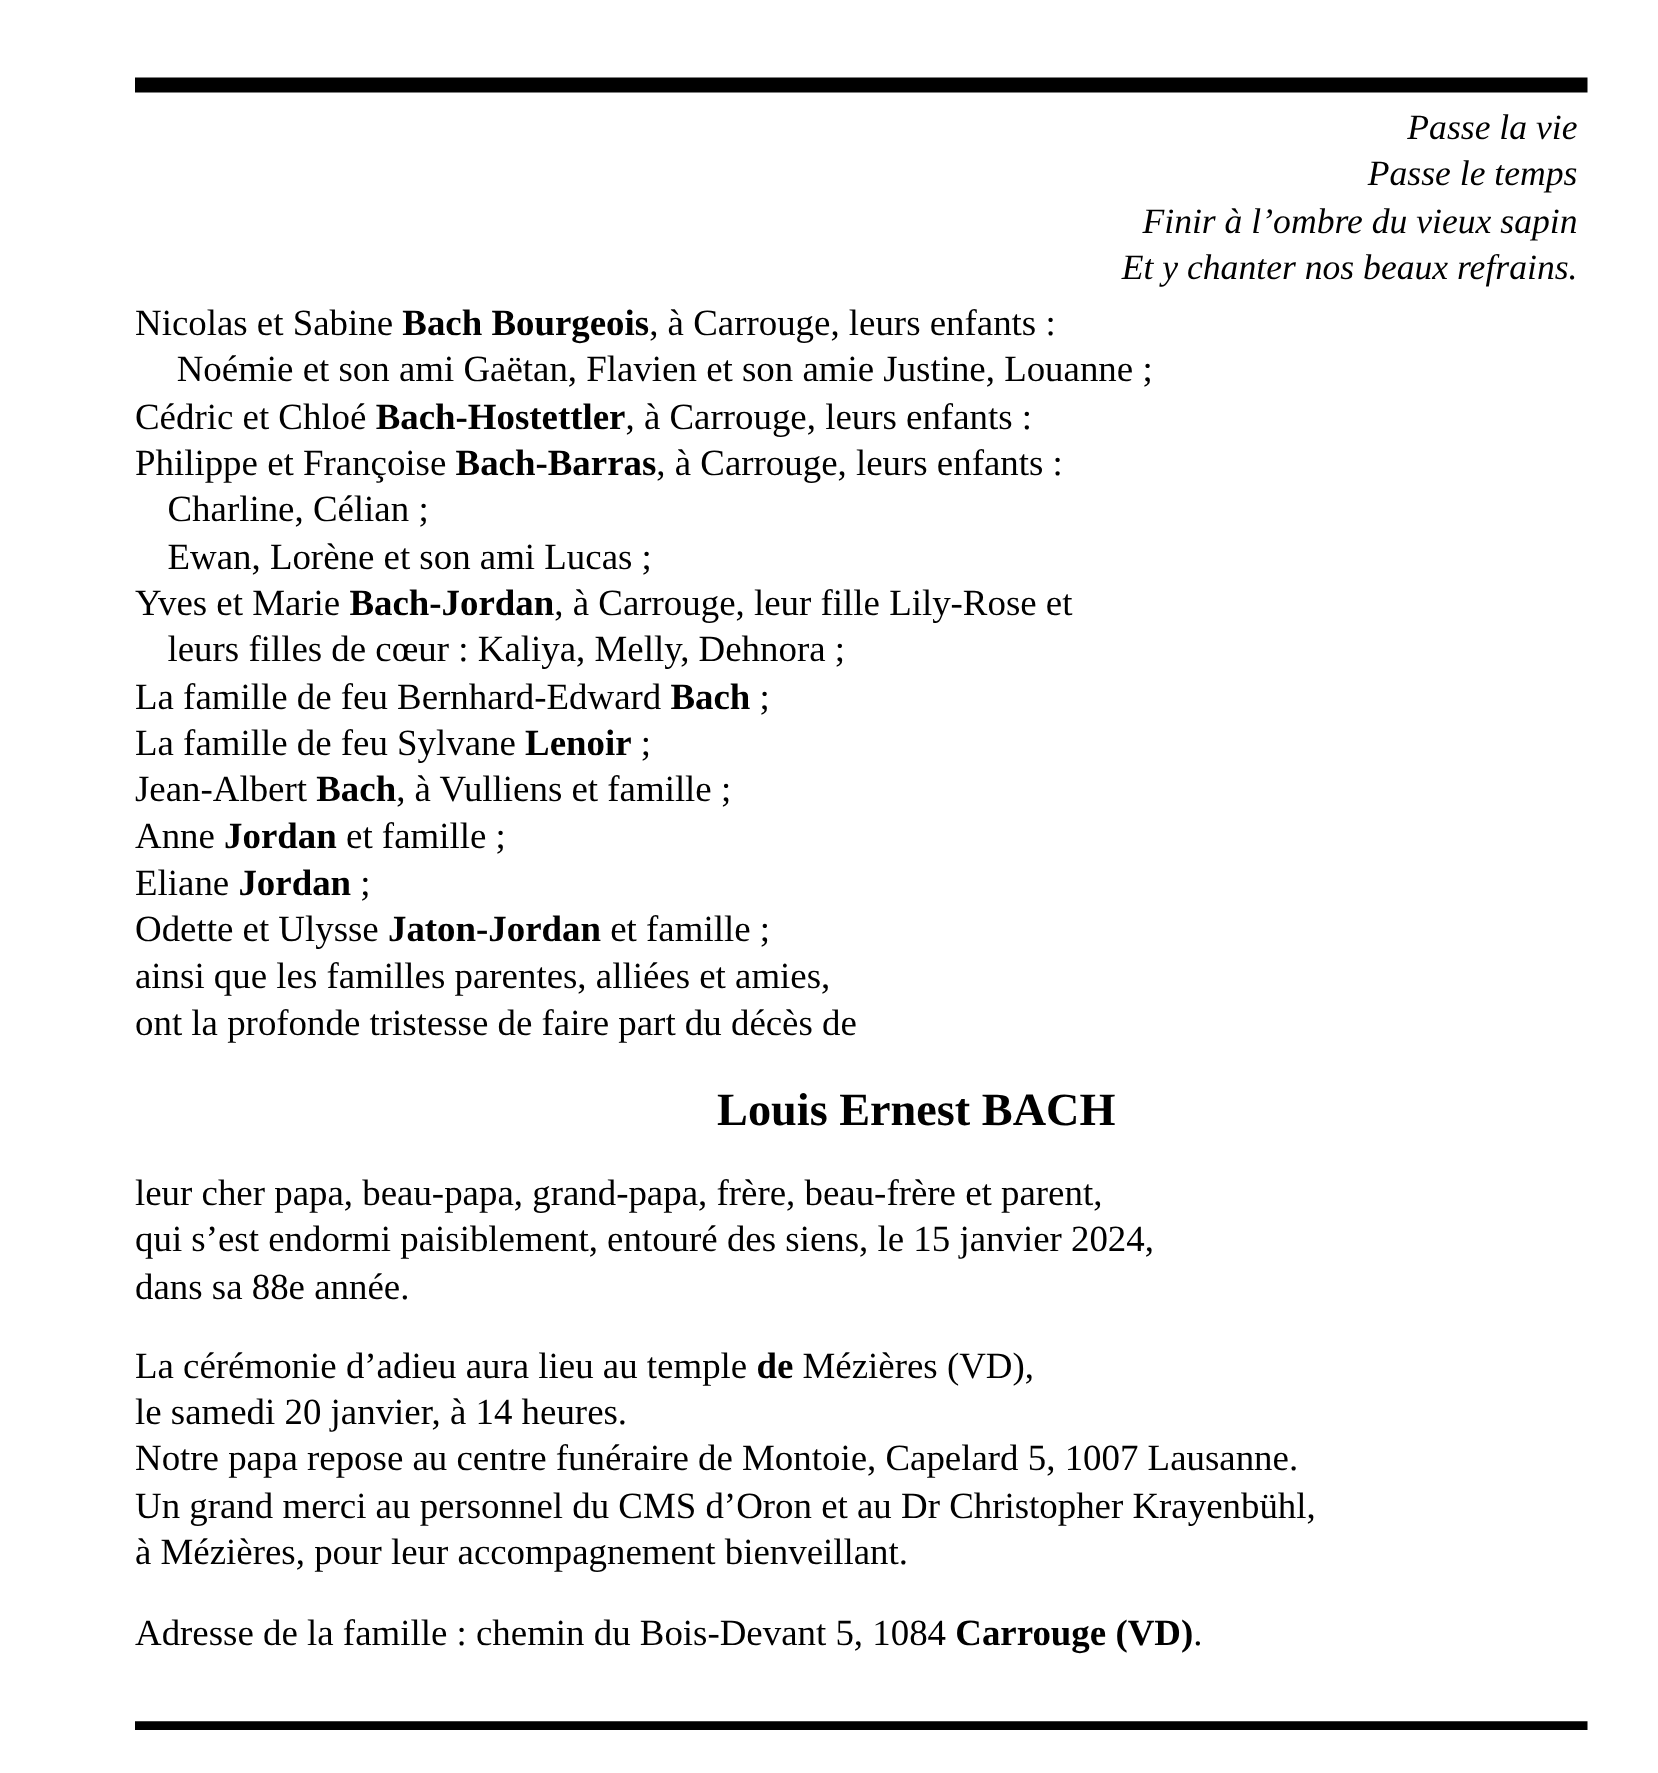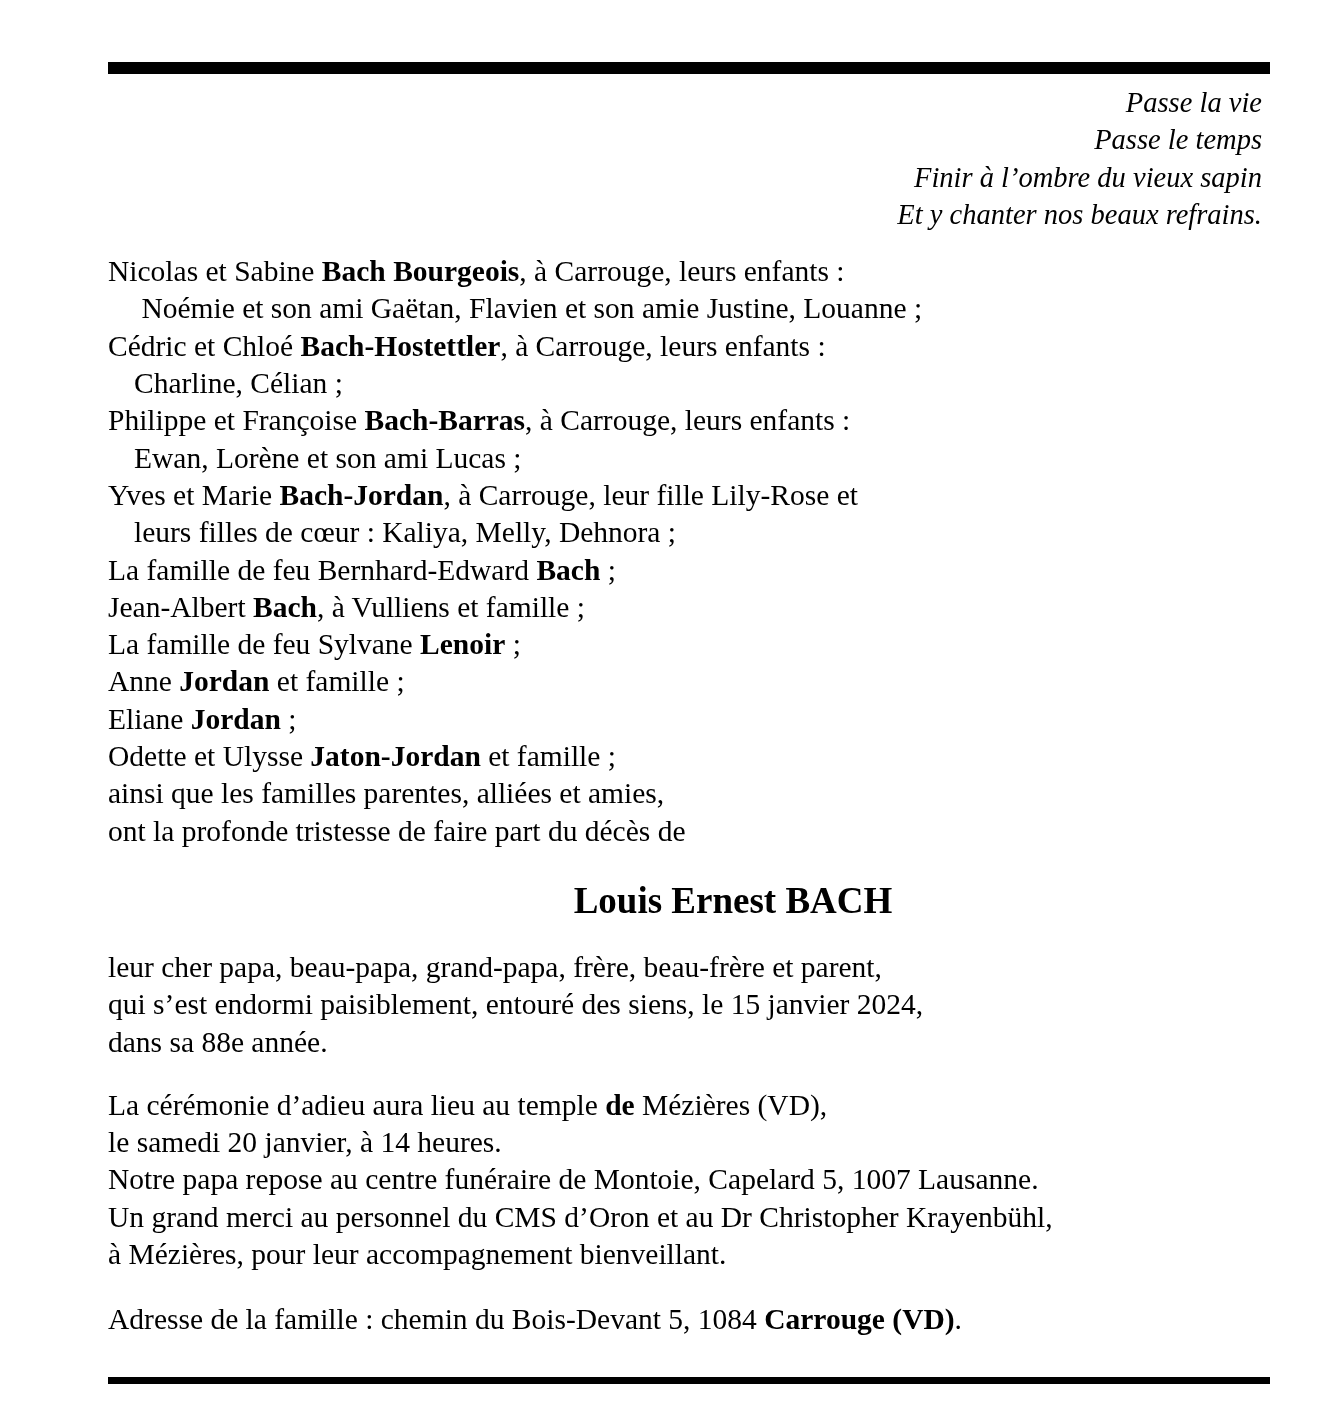--- a/index.html
+++ b/index.html
@@ -38,21 +38,21 @@
     left: 108px;
     top: 84px;
     width: 1154px;
   }
   .epigraph {
     text-align: right;
     font-style: italic;
     font-size: 28.5px;
   }
   .family-list {
-    margin-top: 20px;
+    margin-top: 8px;
   }
   .line {
     white-space: pre;
   }
   .line.indent {
     padding-left: 26px;
   }
   .bold {
     font-weight: bold;
   }
@@ -86,28 +86,28 @@
         <div class="line"><span>Passe la vie</span></div>
         <div class="line"><span>Passe le temps</span></div>
         <div class="line"><span>Finir à l’ombre du vieux sapin</span></div>
         <div class="line"><span>Et y chanter nos beaux refrains.</span></div>
       </div>
 
     <div class="family-list">
         <div class="line"><span>Nicolas et Sabine </span><span class="bold">Bach Bourgeois</span><span>, à Carrouge, leurs enfants :</span></div>
         <div class="line indent"><span> Noémie et son ami Gaëtan, Flavien et son amie Justine, Louanne ;</span></div>
         <div class="line"><span>Cédric et Chloé </span><span class="bold">Bach-Hostettler</span><span>, à Carrouge, leurs enfants :</span></div>
+        <div class="line"><span>Philippe et Françoise </span><span class="bold">Bach-Barras</span><span>, à Carrouge, leurs enfants :</span></div>
         <div class="line indent"><span>Charline, Célian ;</span></div>
-        <div class="line"><span>Philippe et Françoise </span><span class="bold">Bach-Barras</span><span>, à Carrouge, leurs enfants :</span></div>
         <div class="line indent"><span>Ewan, Lorène et son ami Lucas ;</span></div>
         <div class="line"><span>Yves et Marie </span><span class="bold">Bach-Jordan</span><span>, à Carrouge, leur fille Lily-Rose et</span></div>
         <div class="line indent"><span>leurs filles de cœur : Kaliya, Melly, Dehnora ;</span></div>
         <div class="line"><span>La famille de feu Bernhard-Edward </span><span class="bold">Bach</span><span> ;</span></div>
+        <div class="line"><span>La famille de feu Sylvane </span><span class="bold">Lenoir</span><span> ;</span></div>
         <div class="line"><span>Jean-Albert </span><span class="bold">Bach</span><span>, à Vulliens et famille ;</span></div>
-        <div class="line"><span>La famille de feu Sylvane </span><span class="bold">Lenoir</span><span> ;</span></div>
         <div class="line"><span>Anne </span><span class="bold">Jordan</span><span> et famille ;</span></div>
         <div class="line"><span>Eliane </span><span class="bold">Jordan</span><span> ;</span></div>
         <div class="line"><span>Odette et Ulysse </span><span class="bold">Jaton-Jordan</span><span> et famille ;</span></div>
         <div class="line"><span>ainsi que les familles parentes, alliées et amies,</span></div>
         <div class="line"><span>ont la profonde tristesse de faire part du décès de</span></div>
       </div>
 
     <div class="deceased-name">Louis Ernest BACH</div>
 
     <div class="paragraph">

